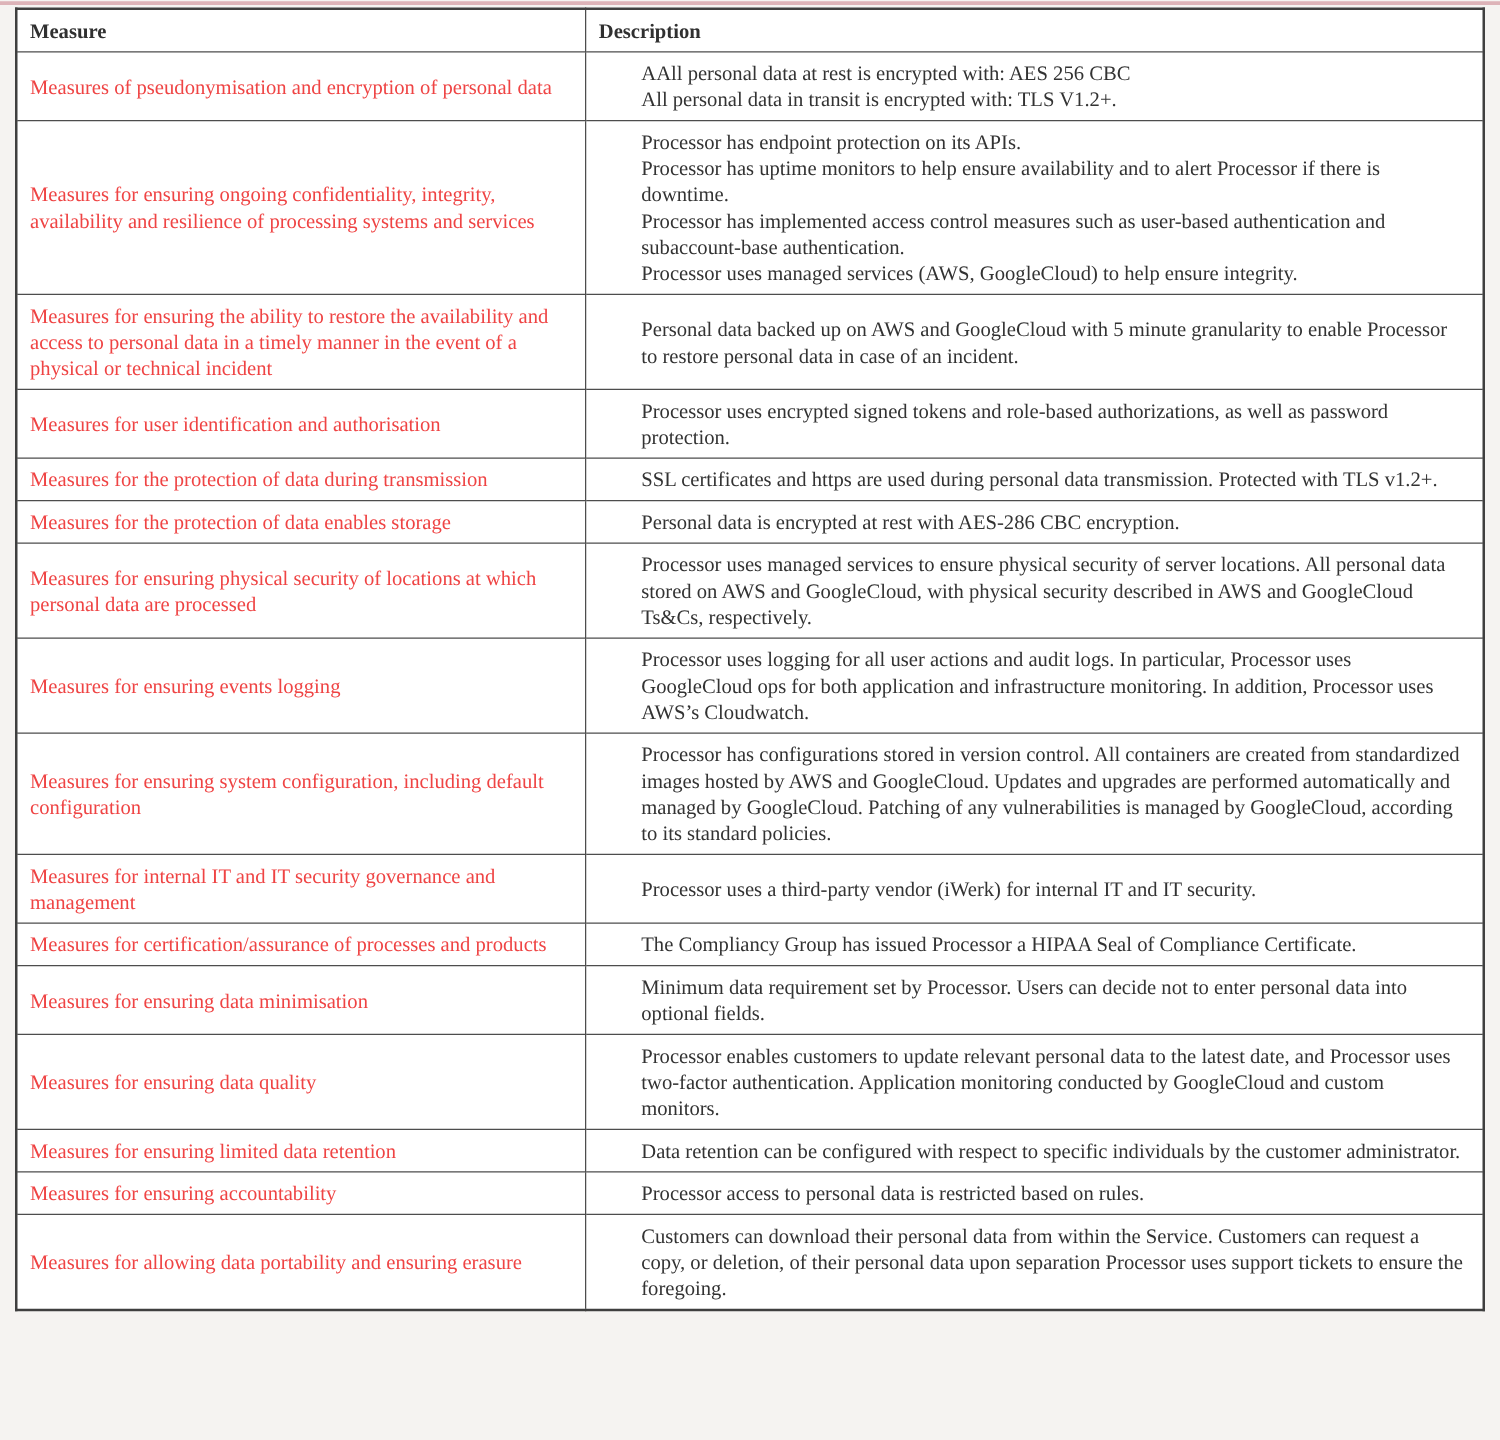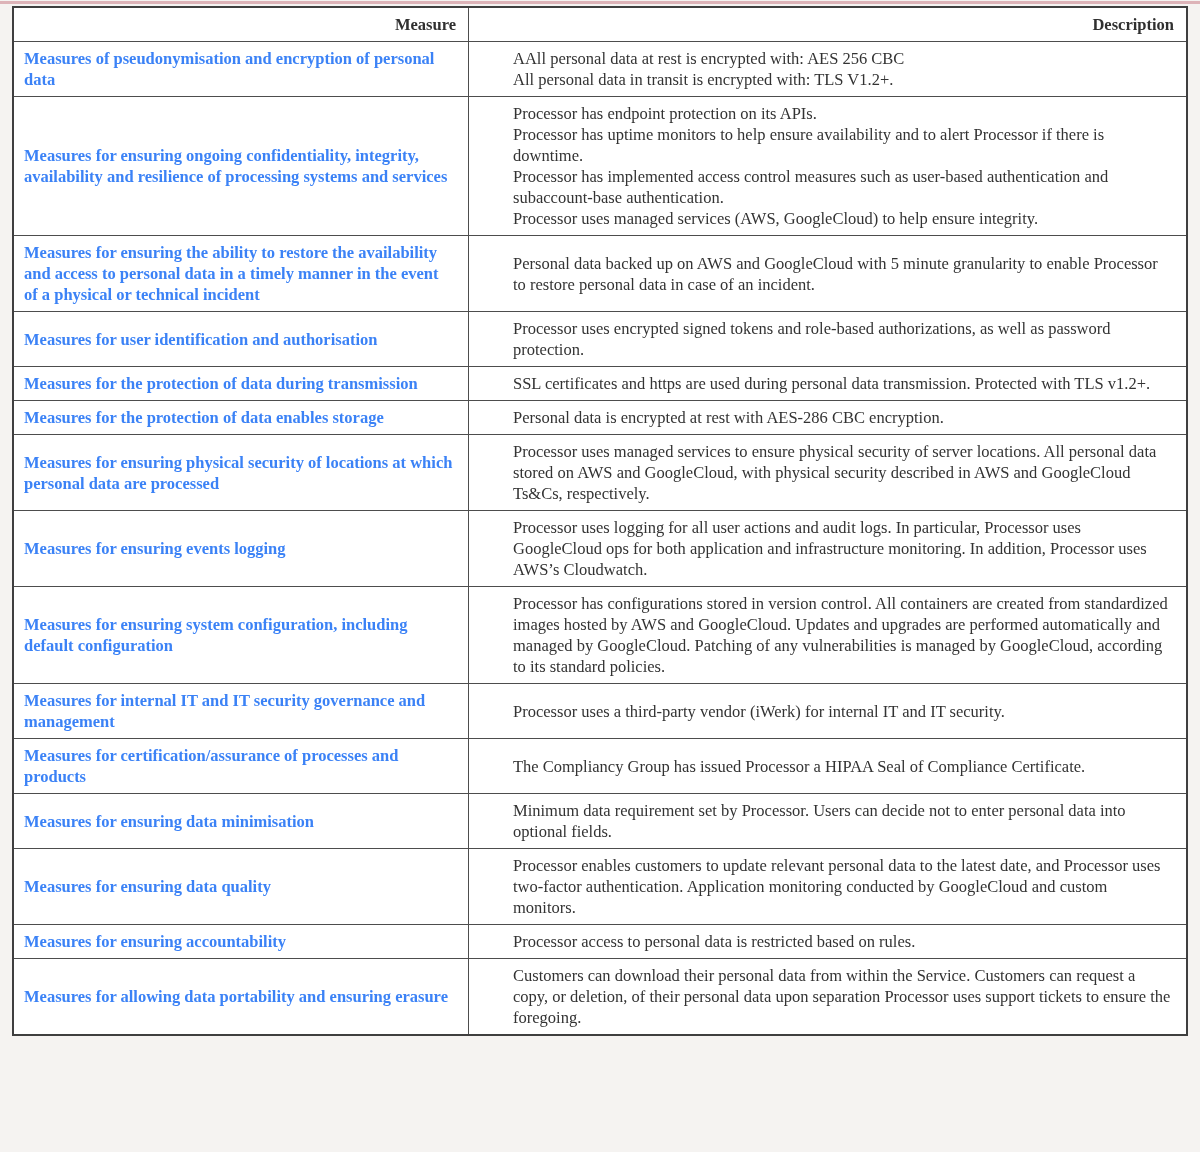--- a/index.html
+++ b/index.html
@@ -36,24 +36,24 @@
   }
   table.measures-table { border: 2px solid #3f3f3f; }
   th, td {
     padding: 6px 12px 6px 10px;
     vertical-align: middle;
     font-size: 16.5px;
     line-height: 21px;
     color: #303030;
     text-align: left;
   }
-  th { font-weight: bold; text-align: right; }
+  th { font-weight: bold; }
   col.measure-col { width: 38.8%; }
   col.description-col { width: 61.2%; }
-  td.measure-cell { font-weight: bold; color: #3b82f6; }
+  td.measure-cell { font-weight: normal; color: #ef4444; }
   td.description-cell { white-space: pre-line; color: #333333; padding-left: 44px; }
 </style>
 </head>
 <body>
 
 <div class="page" style="background: rgb(245, 243, 241);">
   <div class="top-strip" style="background: rgb(221, 179, 184);"></div>
 
   <table class="measures-table">
     <colgroup>
@@ -117,20 +117,24 @@
       </tr>
       <tr>
         <td class="measure-cell">Measures for ensuring data minimisation</td>
         <td class="description-cell">Minimum data requirement set by Processor. Users can decide not to enter personal data into optional fields.</td>
       </tr>
       <tr>
         <td class="measure-cell">Measures for ensuring data quality</td>
         <td class="description-cell">Processor enables customers to update relevant personal data to the latest date, and Processor uses two-factor authentication. Application monitoring conducted by GoogleCloud and custom monitors.</td>
       </tr>
       <tr>
+        <td class="measure-cell">Measures for ensuring limited data retention</td>
+        <td class="description-cell">Data retention can be configured with respect to specific individuals by the customer administrator.</td>
+      </tr>
+      <tr>
         <td class="measure-cell">Measures for ensuring accountability</td>
         <td class="description-cell">Processor access to personal data is restricted based on rules.</td>
       </tr>
       <tr>
         <td class="measure-cell">Measures for allowing data portability and ensuring erasure</td>
         <td class="description-cell">Customers can download their personal data from within the Service. Customers can request a copy, or deletion, of their personal data upon separation Processor uses support tickets to ensure the foregoing.</td>
       </tr>
     </tbody>
   </table>
 </div>

